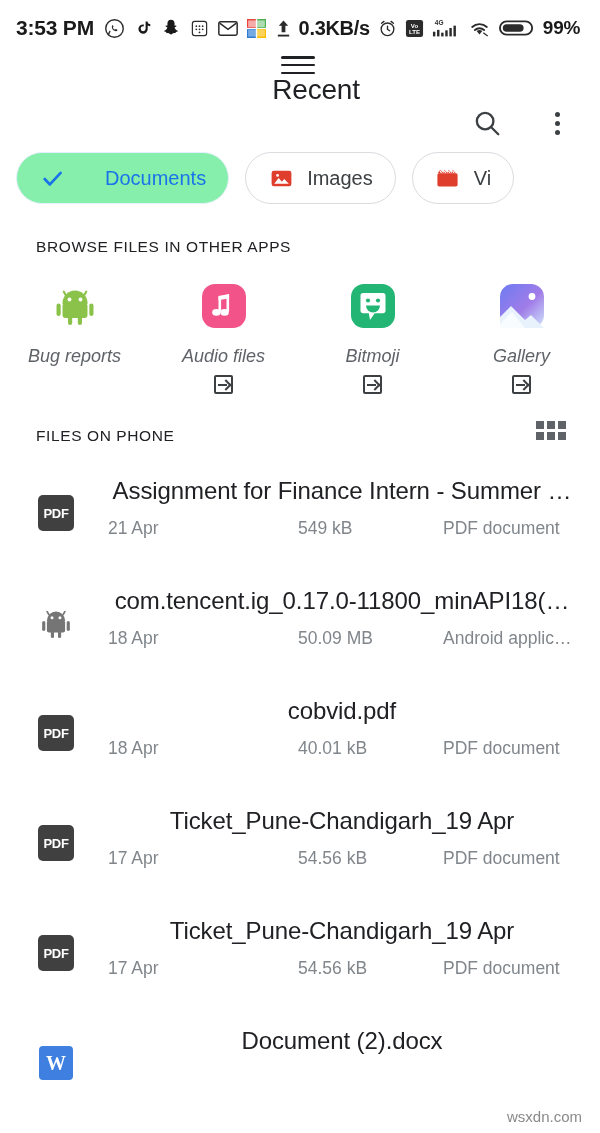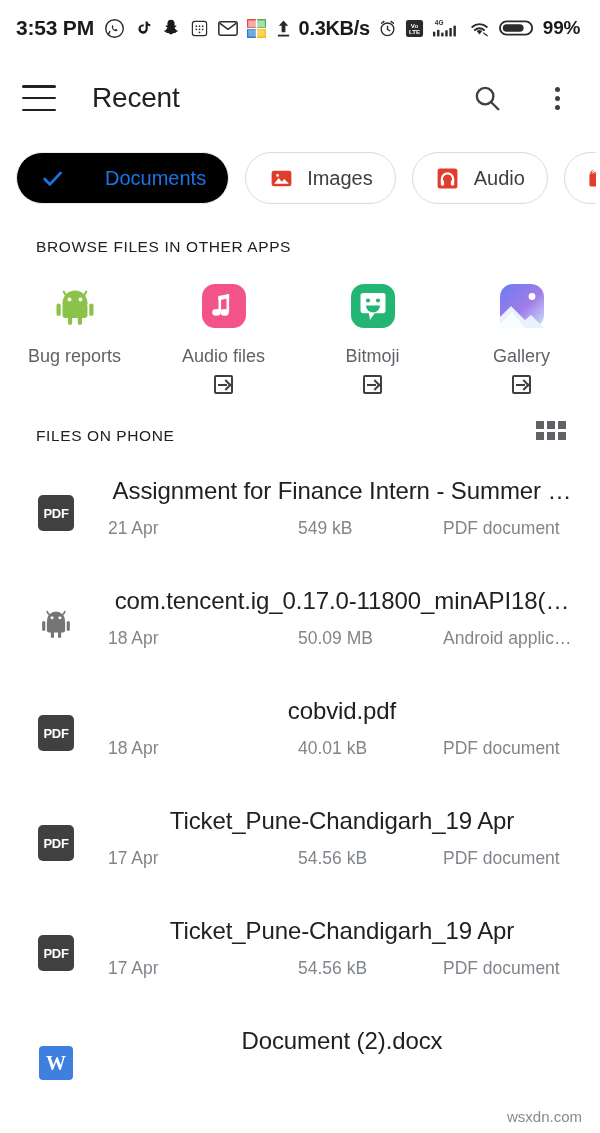--- a/index.html
+++ b/index.html
@@ -17,56 +17,56 @@
     padding: 0 16px; gap: 0px; color:#1a1a1a;
   }
   .sb-time { font-size: 21px; font-weight: 700; letter-spacing:-0.2px; margin-right:10px; }
   .sb-icons { display:flex; align-items:center; gap:9px; }
   .sb-right { margin-left:auto; display:flex; align-items:center; gap:8px; }
   .sb-net { font-size: 20px; font-weight:700; letter-spacing:-0.3px; }
   .sb-batt-pct { font-size: 19px; font-weight:700; letter-spacing:-0.3px; }
   .sb-ic { display:inline-flex; align-items:center; justify-content:center; }
 
   
-  .toolbar { height: 84px; display:flex; align-items:center; padding: 0 22px; }
+  .toolbar { height: 84px; display:flex; align-items:center; padding: 0 22px; flex-direction: column; }
   .hamburger { width: 34px; height: 26px; display:flex; flex-direction:column; justify-content:space-between; cursor:pointer; }
   .hamburger span { display:block; height:2.5px; background:#202124; border-radius:2px; }
   .tb-title { font-size: 28px; color:#202124; margin-left: 36px; letter-spacing:-0.2px; }
   .tb-actions { margin-left:auto; display:flex; align-items:center; gap: 36px; }
   .icon-btn { width:34px; height:34px; display:flex; align-items:center; justify-content:center; cursor:pointer; }
   .kebab { display:flex; flex-direction:column; gap:4px; align-items:center; }
   .kebab i { width:5px; height:5px; border-radius:50%; background:#3c4043; display:block; }
 
   
   .chips { display:flex; align-items:center; gap: 16px; padding: 12px 16px 8px 16px; overflow:hidden; }
   .chip {
     display:flex; align-items:center; gap:13px;
     height: 52px; padding: 0 22px; border-radius: 26px;
     border: 1px solid #dadce0; background:#fff; flex: 0 0 auto; cursor:pointer;
   }
-  .chip.selected { background:#000000; border-color:#e4f0fb;gap:40px; }
+  .chip.selected { background:#86efac; border-color:#e4f0fb;gap:40px; }
   .chip-label { font-size: 20px; color:#3c4043; white-space:nowrap; }
   .chip.selected .chip-label { color:#1a73e8; }
   .chip-icon { width:26px; height:26px; display:flex; align-items:center; justify-content:center; flex:0 0 auto; }
 
   
   .section-title {
     font-size: 15.5px; letter-spacing: 0.6px; color:#202124;
     padding: 26px 36px 0 36px; font-weight:400;
   }
   .section-row { display:flex; align-items:center; padding: 26px 30px 0 36px; }
   .section-row .section-title { padding:0; flex:1; }
   .grid-toggle { width:30px; height:30px; display:grid; grid-template-columns: repeat(3, 8px); grid-template-rows: repeat(2, 8px); gap:3px; cursor:pointer; }
   .grid-toggle i { background:#5f6368; display:block; width:8px; height:8px; }
 
   
   .apps { display:flex; padding: 24px 0 0 0; }
   .app { flex:1; display:flex; flex-direction:column; align-items:center; cursor:pointer; }
   .app-icon { width:52px; height:52px; display:flex; align-items:center; justify-content:center; }
-  .app-label { margin-top:14px; font-size:18px; color:#5f6368; }
+  .app-label { margin-top:14px; font-size:18px; color:#5f6368;font-style:italic; }
   .app-sub { margin-top:6px; height:22px; display:flex; align-items:center; justify-content:center; }
 
   .launch-box { width:19px; height:19px; border:2px solid #3c4043; border-radius:2px; position:relative; display:block; }
   .launch-box::before {
     content:""; position:absolute; left:2px; top:7px; width:9px; height:2px; background:#3c4043;
   }
   .launch-box::after {
     content:""; position:absolute; left:6px; top:4.5px; width:6px; height:6px;
     border-top:2px solid #3c4043; border-right:2px solid #3c4043; transform: rotate(45deg);
   }
@@ -250,31 +250,20 @@
       <span class="chip-icon">
         <svg width="25" height="25" viewBox="0 0 24 24">
             <rect x="2.5" y="4.5" width="19" height="15" rx="2.2" fill="#e03e2d"></rect>
             <path d="M5 17l4.3-5.4 3 3.6 2.4-2.8L19 17z" fill="#fff"></path>
             <circle cx="8.2" cy="9" r="1.35" fill="#fff"></circle>
           </svg>
       </span>
       <span class="chip-label">Images</span>
     </div>
 
-    <div class="chip">
-      <span class="chip-icon">
-        <svg width="25" height="25" viewBox="0 0 24 24">
-            <rect x="2.5" y="2.5" width="19" height="19" rx="2.4" fill="#e03e2d"></rect>
-            <path d="M6.6 15.5v-3.1a5.4 5.4 0 0 1 10.8 0v3.1" fill="none" stroke="#fff" stroke-width="2.1"></path>
-            <rect x="5.6" y="13.6" width="3.1" height="5.4" rx="1.4" fill="#fff"></rect>
-            <rect x="15.3" y="13.6" width="3.1" height="5.4" rx="1.4" fill="#fff"></rect>
-          </svg>
-      </span>
-      <span class="chip-label">Audio</span>
-    </div>
 
     <div class="chip">
       <span class="chip-icon">
         <svg width="25" height="25" viewBox="0 0 24 24">
             <rect x="2.3" y="7" width="19.4" height="12.6" rx="1.6" fill="#e03e2d"></rect>
             <path d="M2.6 7L5 3.6l3 3.2 1-3.2 3 3.2 1-3.2 3 3.2 1-3.2 3 3.4z" fill="#e03e2d"></path>
             <g fill="#fff">
               <path d="M5.3 4.4l1.5 2.2H5.6L4.3 4.7z"></path>
               <path d="M9.3 4.4l1.5 2.2H9.6L8.3 4.7z"></path>
               <path d="M13.3 4.4l1.5 2.2h-1.2l-1.3-1.9z"></path>

